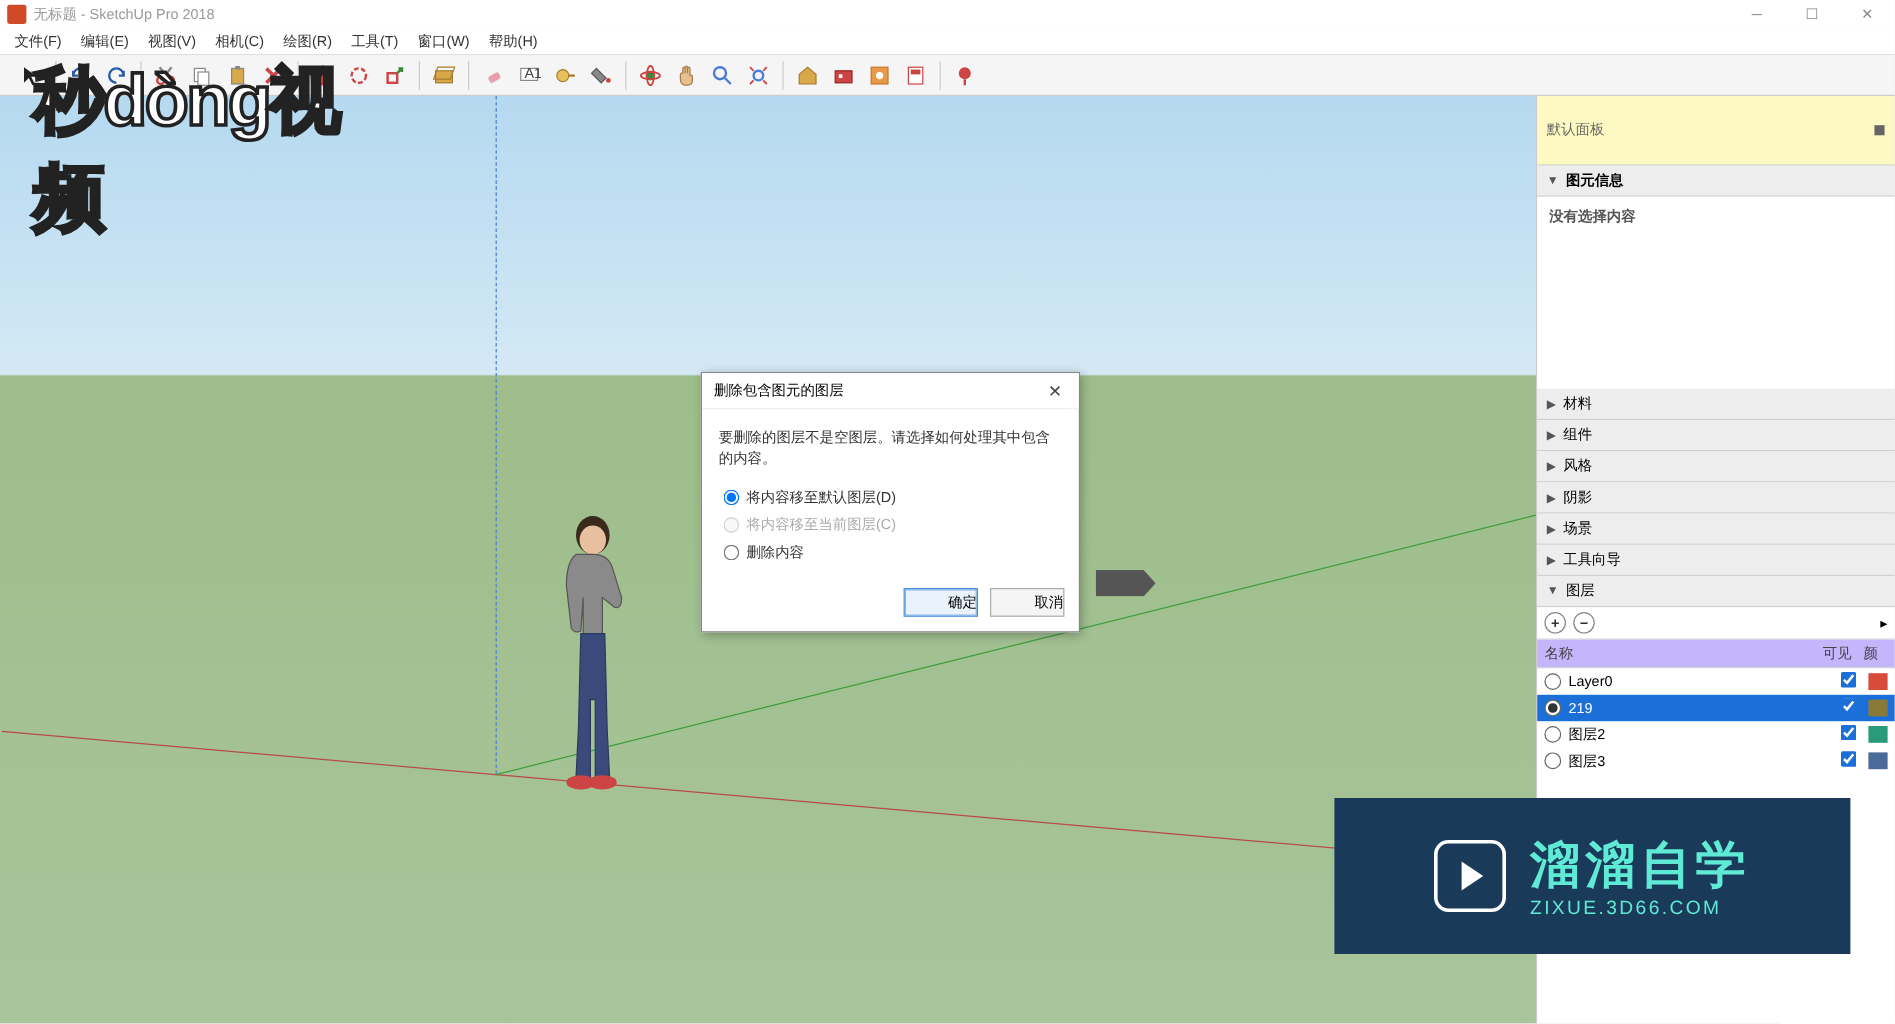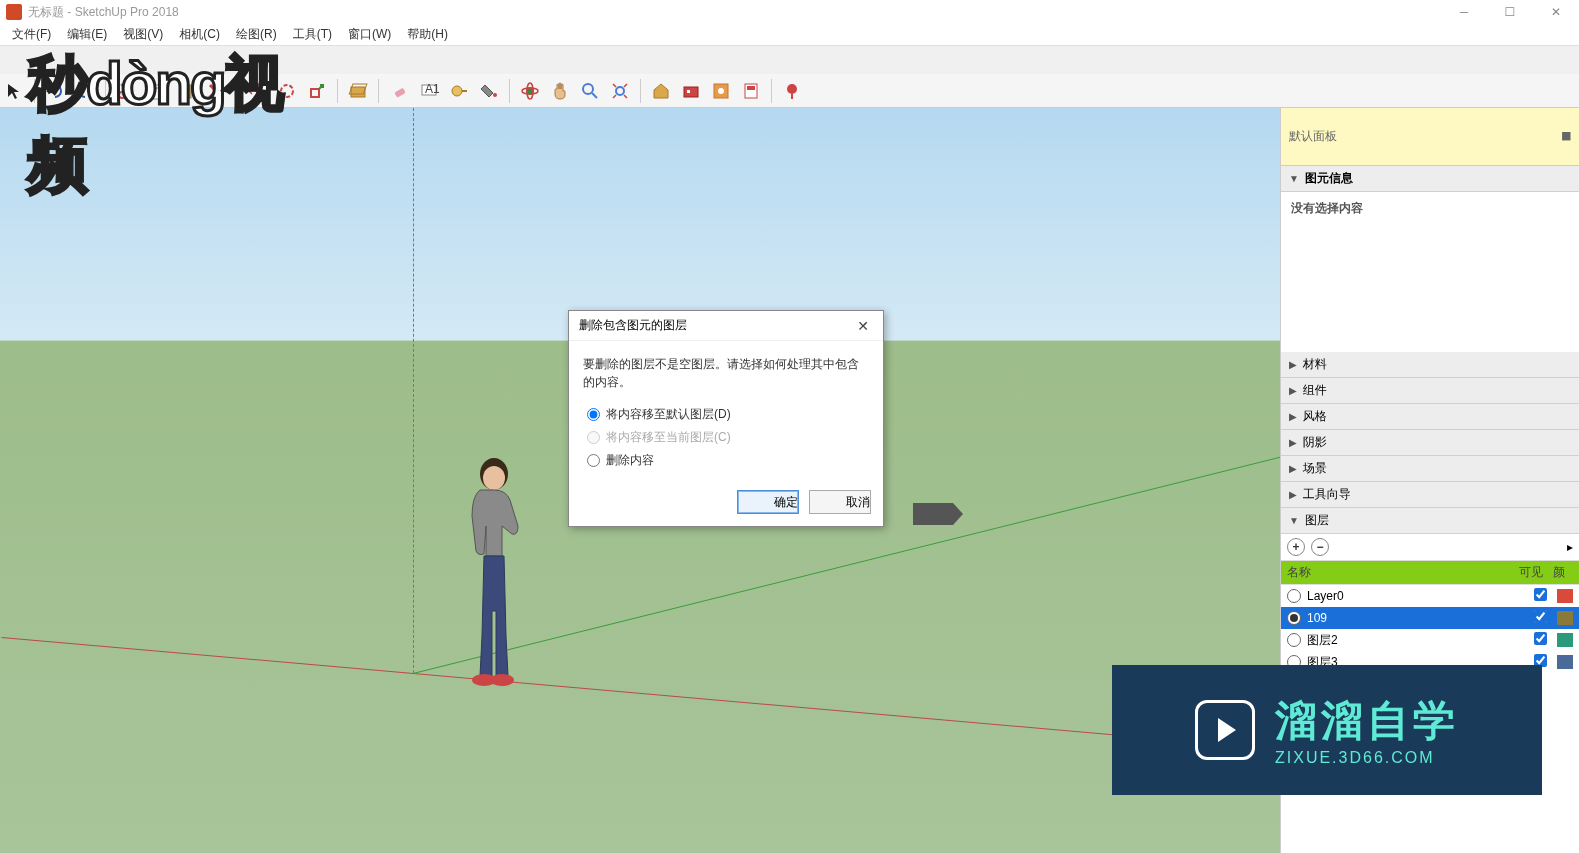--- a/index.html
+++ b/index.html
@@ -9,21 +9,21 @@
 .title-bar { height: 24px; background: #fff; display: flex; align-items: center; padding: 0 6px; color: #999; }
 .title-bar .app-icon { width: 16px; height: 16px; background: #d04a28; border-radius: 2px; margin-right: 6px; }
 .window-controls { position: absolute; right: 0; top: 0; display: flex; }
 .window-controls div { width: 46px; height: 24px; display: flex; align-items: center; justify-content: center; color: #888; }
 
 
 .menu-bar { height: 22px; background: #fff; display: flex; align-items: center; padding: 0 4px; border-bottom: 1px solid #e0e0e0; }
 .menu-bar span { padding: 2px 8px; color: #333; }
 
 
-.toolbar { height: 34px; background: #f5f5f5; border-bottom: 1px solid #ccc; display: flex; align-items: center; padding: 0 0; gap: 2px; margin-top: 28px; }
+.toolbar { height: 34px; background: #f5f5f5; border-bottom: 1px solid #ccc; display: flex; align-items: center; padding: 0 12px; gap: 2px; }
 .toolbar .tool { width: 28px; height: 28px; display: flex; align-items: center; justify-content: center; border: 1px solid transparent; }
 .toolbar .sep { width: 1px; height: 24px; background: #ccc; margin: 0 4px; }
 
 
 .main-area { display: flex; height: calc(100% - 80px); }
 .viewport { flex: 1; position: relative; background: linear-gradient(to bottom, #b5d9f0 0%, #d4e9f5 30%, #9dbd8a 30.2%, #a9c59b 100%); overflow: hidden; }
 .axis-v { position: absolute; left: 413px; top: 0; width: 1px; height: 565px; border-left: 1px dashed #4a7cd8; }
 .axis-h-red { position: absolute; left: 0; top: 565px; width: 100%; height: 1px; background: #b84a4a; transform-origin: 413px 0; transform: rotate(5deg); }
 .axis-h-green { position: absolute; left: 413px; top: 565px; width: 900px; height: 1px; background: #3a9d3a; transform-origin: 0 0; transform: rotate(-14deg); }
 .cursor-hint { position: absolute; left: 913px; top: 395px; width: 50px; height: 22px; background: #555; clip-path: polygon(0 0, 80% 0, 100% 50%, 80% 100%, 0 100%); }
@@ -42,36 +42,36 @@
 
 .right-panel { width: 299px; background: #ececec; border-left: 1px solid #ccc; display: flex; flex-direction: column; }
 .panel-header { background: #fef9c3; border-bottom: 1px solid #ccc; padding: 20px 8px; color: #666; display: flex; align-items: center; justify-content: space-between; }
 .panel-section { background: #ededed; border-bottom: 1px solid #d0d0d0; padding: 4px 8px; display: flex; align-items: center; gap: 6px; cursor: default; }
 .panel-section .arrow { font-size: 10px; color: #555; }
 .entity-info-body { background: #fff; padding: 8px 10px; min-height: 160px; color: #555; }
 
 
 .layers-toolbar { background: #fff; padding: 4px 6px; display: flex; gap: 6px; align-items: center; border-bottom: 1px solid #ddd; }
 .layers-toolbar .btn { width: 18px; height: 18px; border: 1px solid #888; border-radius: 50%; display: flex; align-items: center; justify-content: center; font-weight: bold; font-size: 12px; color: #333; }
-.layers-header-row { background: #84cc16; display: flex; padding: 3px 6px; border-bottom: 1px solid #ddd; color: #444; }
+.layers-header-row { background: #c4b5fd; display: flex; padding: 3px 6px; border-bottom: 1px solid #ddd; color: #444; }
 .layers-header-row .col-name { flex: 1; }
 .layers-header-row .col-vis { width: 34px; text-align: left; }
 .layers-header-row .col-color { width: 20px; }
 .layer-list { background: #fff; }
 .layer-row { display: flex; align-items: center; padding: 2px 6px; height: 22px; }
 .layer-row.selected { background: #1a6fd8; color: #fff; }
 .layer-row .radio { width: 14px; height: 14px; border: 1px solid #666; border-radius: 50%; margin-right: 6px; background: #fff; display: flex; align-items: center; justify-content: center; }
 .layer-row.active .radio::after { content: ""; width: 8px; height: 8px; background: #333; border-radius: 50%; }
 .layer-row .name { flex: 1; }
 .layer-row .vis { width: 34px; text-align: center; }
 .layer-row .vis input { accent-color: #1a6fd8; }
 .layer-row .swatch { width: 16px; height: 14px; }
 
 
-.dialog { position: absolute; left: 568px; top: 310px; width: 316px; background: #fff; border: 1px solid #888; box-shadow: 2px 2px 8px rgba(0,0,0,.3); z-index: 100; }
+.dialog { position: absolute; left: 584px; top: 310px; width: 316px; background: #fff; border: 1px solid #888; box-shadow: 2px 2px 8px rgba(0,0,0,.3); z-index: 100; }
 .dialog-title { background: #fff; padding: 6px 10px; display: flex; justify-content: space-between; align-items: center; border-bottom: 1px solid #eee; }
 .dialog-close { font-size: 14px; color: #444; padding: 0 4px; cursor: default; }
 .dialog-body { padding: 14px 14px 10px; }
 .dialog-msg { color: #333; line-height: 1.5; margin-bottom: 12px; }
 .dialog-options { margin-left: 4px; }
 .dialog-opt { display: flex; align-items: center; gap: 6px; padding: 3px 0; color: #333; }
 .dialog-opt.disabled { color: #aaa; }
 .dialog-opt input { margin: 0; }
 .dialog-buttons { display: flex; justify-content: flex-end; gap: 10px; padding: 8px 12px 12px; }
 .dialog-buttons button { min-width: 62px; height: 24px; background: #f5f5f5; border: 1px solid #aaa; text-align: right; }
@@ -333,21 +333,21 @@
     </div>
     <div class="layer-list">
       <div class="layer-row">
         <div class="radio"></div>
         <div class="name">Layer0</div>
         <div class="vis"><input type="checkbox" checked="" style=""></div>
         <div class="swatch" style="background:#d84a3a"></div>
       </div>
       <div class="layer-row selected active">
         <div class="radio"></div>
-        <div class="name">109</div>
+        <div class="name">219</div>
         <div class="vis"><input type="checkbox" checked="" style=""></div>
         <div class="swatch" style="background:#8a7a3a"></div>
       </div>
       <div class="layer-row">
         <div class="radio"></div>
         <div class="name">图层2</div>
         <div class="vis"><input type="checkbox" checked="" style=""></div>
         <div class="swatch" style="background:#2a9a7a"></div>
       </div>
       <div class="layer-row">

